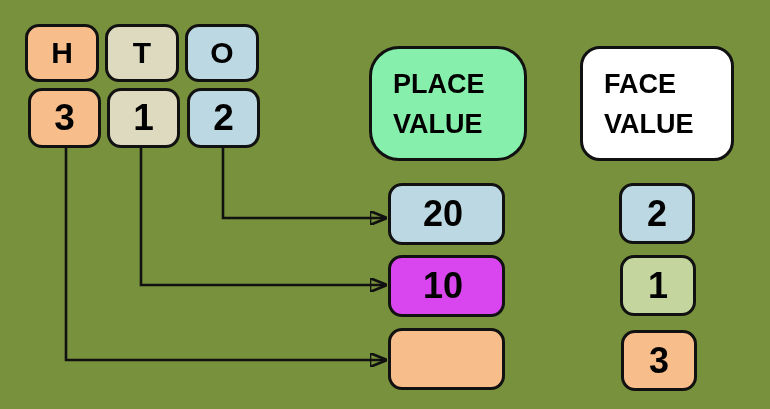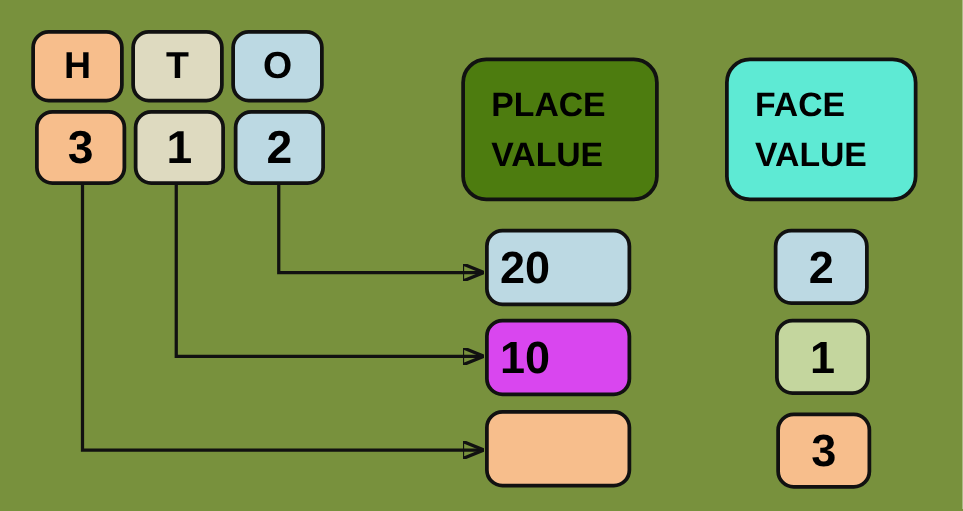--- a/index.html
+++ b/index.html
@@ -43,21 +43,21 @@
     align-items: flex-start;
     justify-content: center;
     padding-left: 21px;
     font-size: 27px;
     line-height: 40px;
   }
   .pv-box {
     width: 117px;
     height: 62px;
     justify-content: flex-start;
-    padding-left: 9px;
+    padding-left: 32px;
     font-size: 36px;
   }
   .fv-box {
     width: 76px;
     height: 61px;
     font-size: 36px;
   }
   .arrows {
     position: absolute;
     left: 0;
@@ -88,25 +88,25 @@
   <div class="box digit-box" style="left: 28px; top: 88px; background-color: rgb(247, 190, 140);">
     <span>3</span>
   </div>
   <div class="box digit-box" style="left: 107px; top: 88px; background-color: rgb(222, 218, 192);">
     <span>1</span>
   </div>
   <div class="box digit-box" style="left: 187px; top: 88px; background-color: rgb(188, 217, 227);">
     <span>2</span>
   </div>
 
-  <div class="box header-box" style="left: 369px; top: 46px; background-color: #4d7c0f;">
+  <div class="box header-box" style="left: 369px; top: 46px; background-color: #86efac; border-radius: 30px;">
     <span>PLACE</span>
     <span>VALUE</span>
   </div>
-  <div class="box header-box" style="left: 580px; top: 46px; width: 154px; background-color: #5eead4; text-align: center;">
+  <div class="box header-box" style="left: 580px; top: 46px; width: 154px; background-color: #ffffff; text-align: center;">
     <span>FACE</span>
     <span>VALUE</span>
   </div>
 
   <div class="box pv-box" style="left: 388px; top: 183px; background-color: rgb(188, 217, 227);">
     <span>20</span>
   </div>
   <div class="box pv-box" style="left: 388px; top: 255px; background-color: #d946ef;">
     <span>10</span>
   </div>

